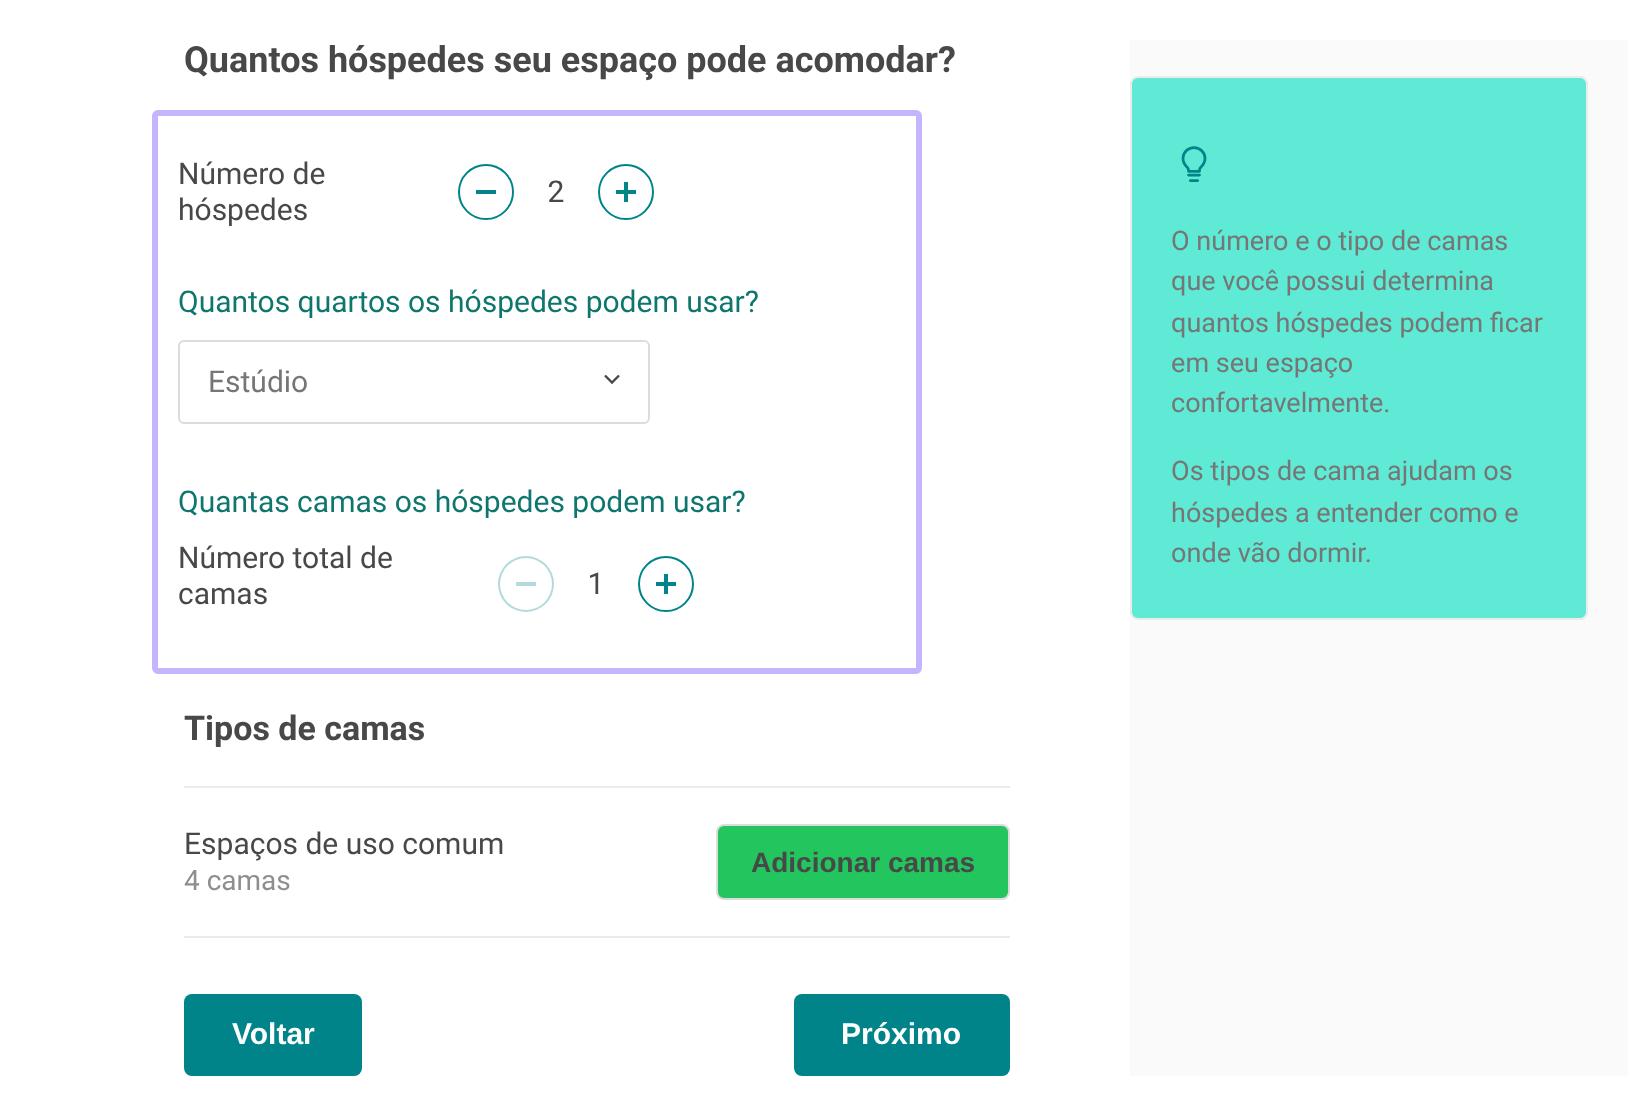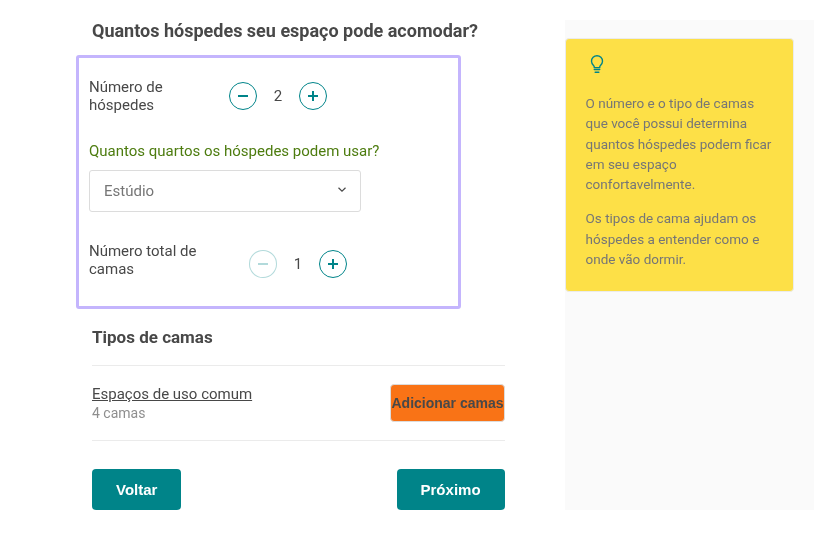--- a/index.html
+++ b/index.html
@@ -74,26 +74,26 @@
     cursor: not-allowed;
   }
   .step-val {
     width: 42px;
     text-align: center;
     font-size: 15px;
     color: #484848;
   }
   .sub-question {
     font-size: 15px;
-    color: #4d7c0f;
+    color: #0f766e;
     margin-bottom: 10px;
   }
   .select-wrap {
     position: relative;
-    width: 272px;
+    width: 236px;
     margin-bottom: 30px;
   }
   .select {
     width: 100%;
     height: 42px;
     border: 1px solid #dcdcdc;
     border-radius: 3px;
     background: #fff;
     padding: 0 36px 0 14px;
     font-size: 15px;
@@ -129,34 +129,33 @@
   }
   .common-row {
     display: flex;
     align-items: center;
     justify-content: space-between;
     padding: 18px 0 18px 0;
   }
   .common-text .line1 {
     font-size: 15px;
     color: #484848;
-    text-decoration: underline;
   }
   .common-text .line2 {
     font-size: 14px;
     color: #8e8e8e;
     margin-top: 2px;
   }
   .outline-btn {
     border: 1px solid #dcdcdc;
-    background: #f97316;
+    background: #22c55e;
     color: #484848;
     font-size: 14px;
     font-weight: 600;
-    padding: 10px 0;
+    padding: 10px 16px;
     border-radius: 4px;
     cursor: pointer;
   }
   .nav-row {
     display: flex;
     justify-content: space-between;
     margin-top: 28px;
   }
   .primary-btn {
     background: #008489;
@@ -169,22 +168,22 @@
     cursor: pointer;
   }
   .sidebar {
     width: 260px;
     background: #fafafa;
     padding: 18px 0 0 0;
   }
   .tip-card {
     border: 1px solid #ebebeb;
     border-radius: 4px;
-    background: #fde047;
-    padding: 14px 20px 22px 20px;
+    background: #5eead4;
+    padding: 32px 20px 22px 20px;
     margin-right: 20px;
   }
   .bulb {
     color: #008489;
     margin-bottom: 14px;
   }
   .tip-p {
     font-size: 13.5px;
     color: #767676;
     line-height: 1.5;
@@ -226,20 +225,21 @@
           <span>Estúdio</span>
         </div>
         <span class="select-chevron">
           <svg width="14" height="14" viewBox="0 0 24 24" fill="none" stroke="currentColor" stroke-width="2">
               <polyline points="6 9 12 15 18 9"></polyline>
             </svg>
         </span>
       </div>
 
       <div class="beds-block">
+        <div class="sub-question">Quantas camas os hóspedes podem usar?</div>
         <div class="stepper-row">
           <div class="stepper-label narrow">Número total de camas</div>
           <div class="stepper">
             <div class="step-btn disabled">
               <svg width="10" height="2" viewBox="0 0 10 2">
                   <rect width="10" height="2" fill="currentColor"></rect>
                 </svg>
             </div>
             <div class="step-val">1</div>
             <div class="step-btn">

